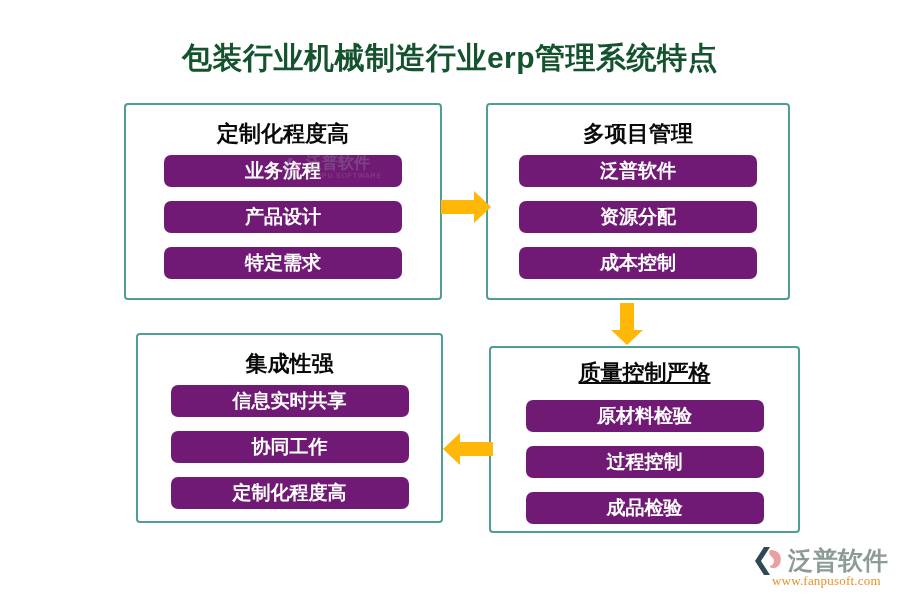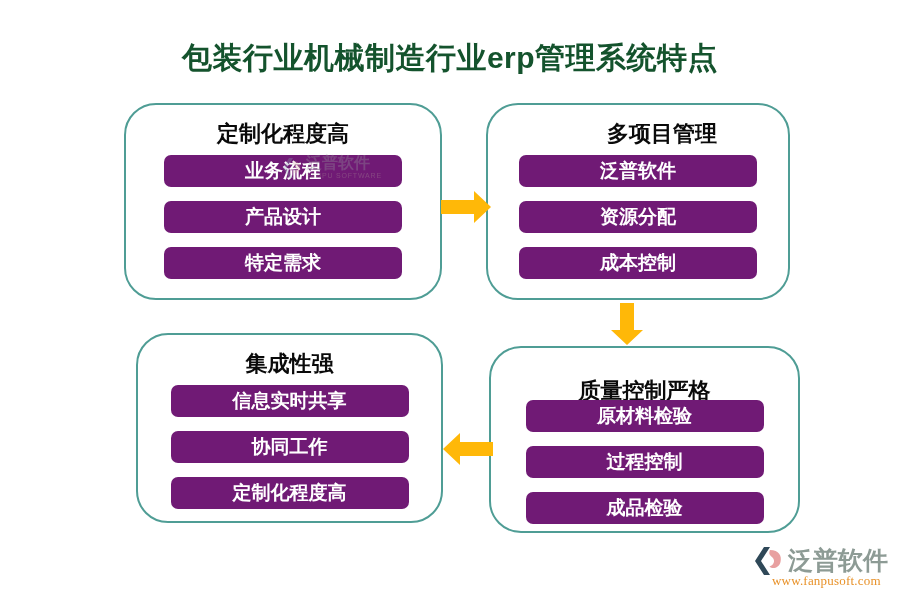--- a/index.html
+++ b/index.html
@@ -34,21 +34,21 @@
     color: #14532d;
     letter-spacing: 0.5px;
     white-space: nowrap;
   }
 
   
   .card {
     position: absolute;
     box-sizing: border-box;
     border: 2px solid #4f9d95;
-    border-radius: 32px;
+    border-radius: 4px;
     background: #ffffff;
   }
   .card-heading {
     position: absolute;
     left: 0;
     width: 100%;
     text-align: center;
     font-size: 22px;
     font-weight: bold;
     color: #0a0a0a;
@@ -76,31 +76,31 @@
     white-space: nowrap;
   }
 
   
   #card-custom      { left: 124px; top: 103px; width: 318px; height: 197px; }
   #card-custom  .card-heading { top: 14px; }
   #card-custom  .pill-stack   { top: 50px; }
   #card-custom  .pill         { width: 238px; }
 
   #card-multiproj   { left: 486px; top: 103px; width: 304px; height: 197px; }
-  #card-multiproj .card-heading { top: 14px; margin-left: 24px; }
+  #card-multiproj .card-heading { top: 14px; }
   #card-multiproj .pill-stack   { top: 50px; }
   #card-multiproj .pill         { width: 238px; }
 
   #card-integration { left: 136px; top: 333px; width: 307px; height: 190px; }
   #card-integration .card-heading { top: 14px; }
   #card-integration .pill-stack   { top: 50px; }
   #card-integration .pill         { width: 238px; }
 
   #card-quality     { left: 489px; top: 346px; width: 311px; height: 187px; }
-  #card-quality .card-heading { top: 28px; }
+  #card-quality .card-heading { top: 10px; text-decoration: underline; }
   #card-quality .pill-stack   { top: 52px; }
   #card-quality .pill         { width: 238px; }
 
   
   .arrow {
     position: absolute;
   }
   .arrow svg { display: block; }
 
   #arrow-right  { left: 441px; top: 190px; }

